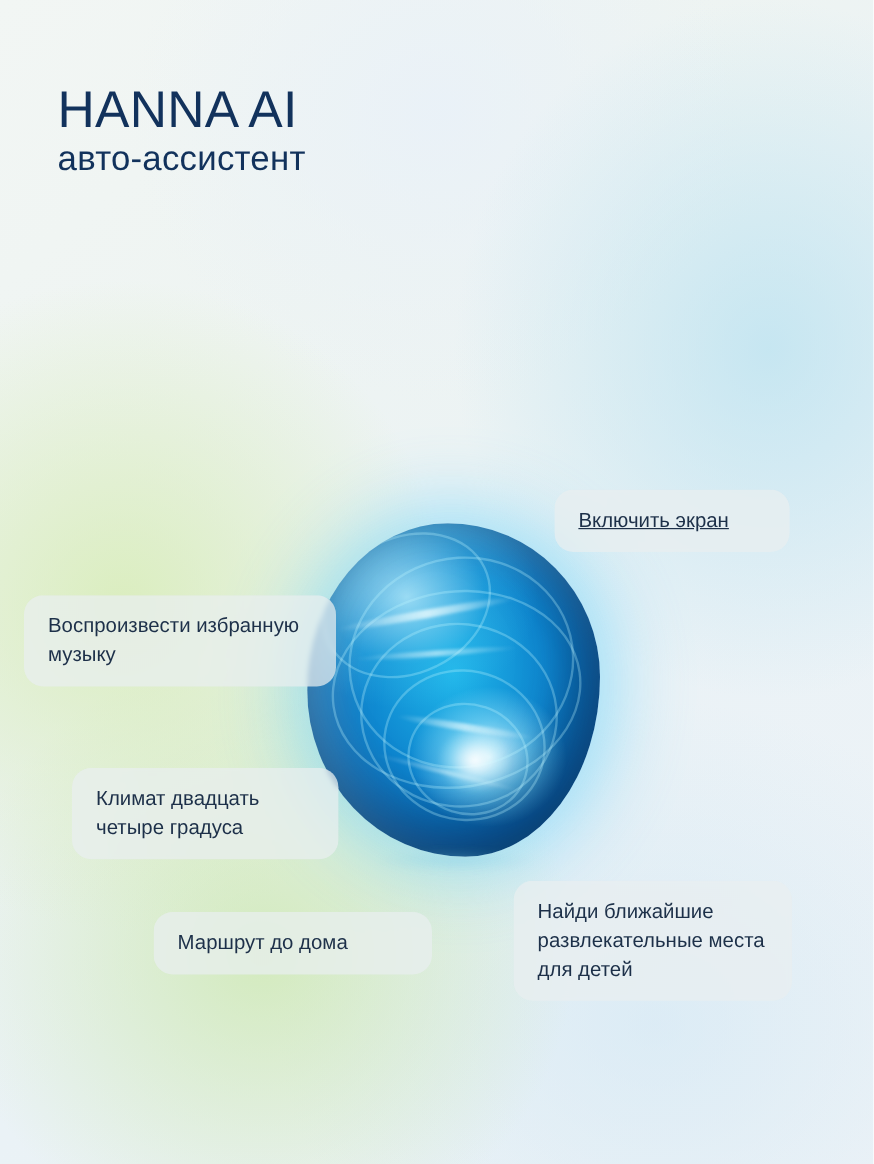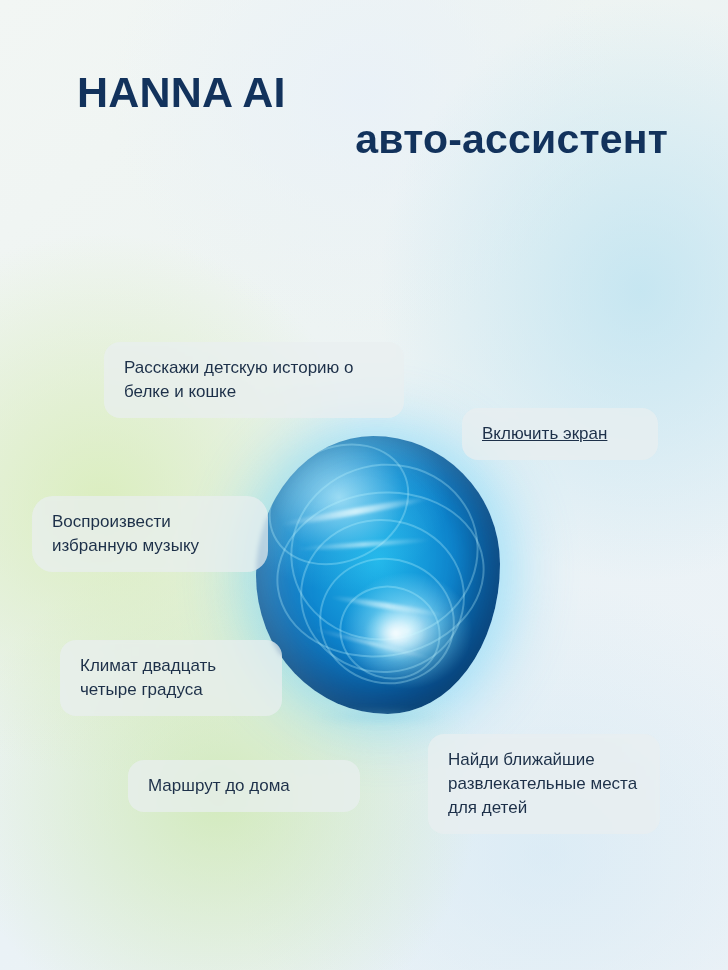--- a/index.html
+++ b/index.html
@@ -29,28 +29,27 @@
 
   
   .heading {
     position: absolute;
     left: 48px;
     top: 70px;
     width: 620px;
   }
   .heading .line {
     color: #12325c;
-    font-weight: 700;
+    font-weight: 400;
     letter-spacing: 0.2px;
     line-height: 1.06;
-    margin-left: 29px;
   }
   .heading .line1 { font-size: 43px; }
   .heading .line2 { font-size: 41px; margin-top: 2px; }
-  .heading .line3 { font-size: 41px; margin-top: 2px; text-align: right; }
+  .heading .line3 { font-size: 29px; margin-top: 2px; }
 
   
   .orb-wrap {
     position: absolute;
     left: 248px;
     top: 418px;
     width: 258px;
     height: 310px;
   }
   .orb-glow {
@@ -125,21 +124,21 @@
     border-radius: 16px;
     color: #1d3049;
     font-size: 17px;
     line-height: 1.42;
     padding: 14px 20px;
     box-sizing: border-box;
     backdrop-filter: blur(2px);
   }
   .b-story    { left: 104px; top: 342px;  width: 300px; }
   .b-screen   { left: 462px; top: 408px;  width: 196px; text-decoration: underline; }
-  .b-music    { left: 32px;  top: 496px;  width: 236px; border-radius: 21px; }
+  .b-music    { left: 20px;  top: 496px;  width: 260px; }
   .b-remind   { left: 482px; top: 552px;  width: 212px; }
   .b-climate  { left: 60px;  top: 640px;  width: 222px; }
   .b-route    { left: 128px; top: 760px;  width: 232px; }
   .b-places   { left: 428px; top: 734px;  width: 232px; }
 </style>
 </head>
 <body>
 
 <div class="poster">
 
@@ -159,20 +158,19 @@
       <div class="ripple r5"></div>
       <div class="streak s1"></div>
       <div class="streak s2"></div>
       <div class="streak s3"></div>
       <div class="streak s4"></div>
       <div class="hilite"></div>
     </div>
     <div class="orb-shadow"></div>
   </div>
 
-  <div class="bubble b-story">Расскажи детскую историю о белке и кошке</div>
   <div class="bubble b-screen">Включить экран</div>
   <div class="bubble b-music">Воспроизвести избранную музыку</div>
   <div class="bubble b-route">Маршрут до дома</div>
   <div class="bubble b-climate">Климат двадцать четыре градуса</div>
   <div class="bubble b-places">Найди ближайшие развлекательные места для детей</div>
 
 </div>
 
 </body></html>

